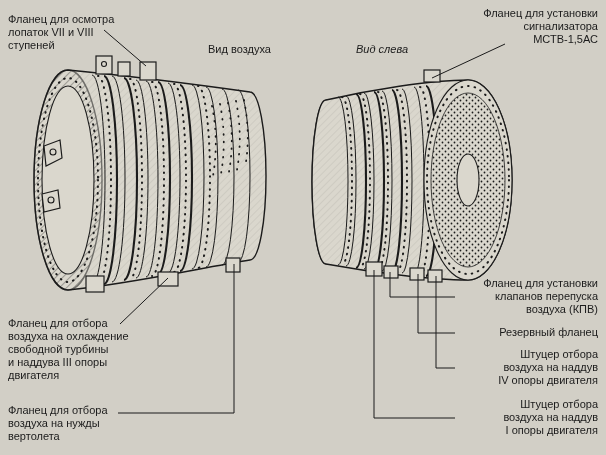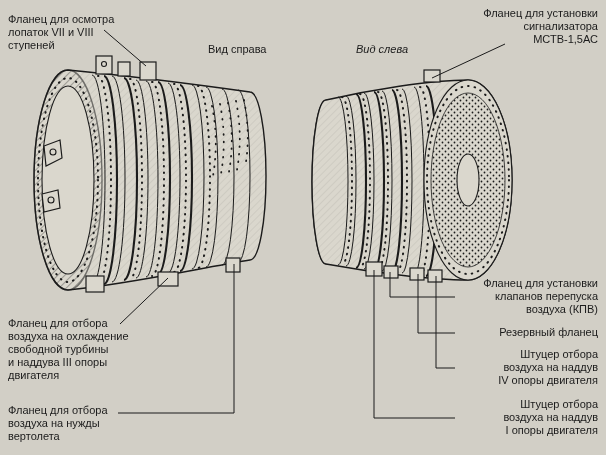--- a/index.html
+++ b/index.html
@@ -175,21 +175,21 @@
       <polyline class="leader" points="455,333 418,333 418,274"></polyline>
       <polyline class="leader" points="455,368 436,368 436,276"></polyline>
       <polyline class="leader" points="455,418 374,418 374,270"></polyline>
     </g>
   </svg>
 
   <div class="lbl lbl-top-left">Фланец для осмотра
 лопаток VII и VIII
 ступеней</div>
 
-  <div class="lbl title lbl-view-right">Вид справа</div>
+  <div class="lbl title lbl-view-right">Вид воздуха</div>
 
   <div class="lbl title lbl-view-left">Вид слева</div>
 
   <div class="lbl lbl-top-right">Фланец для установки
 сигнализатора
 МСТВ-1,5АС</div>
 
   <div class="lbl lbl-cooling">Фланец для отбора
 воздуха на охлаждение
 свободной турбины

